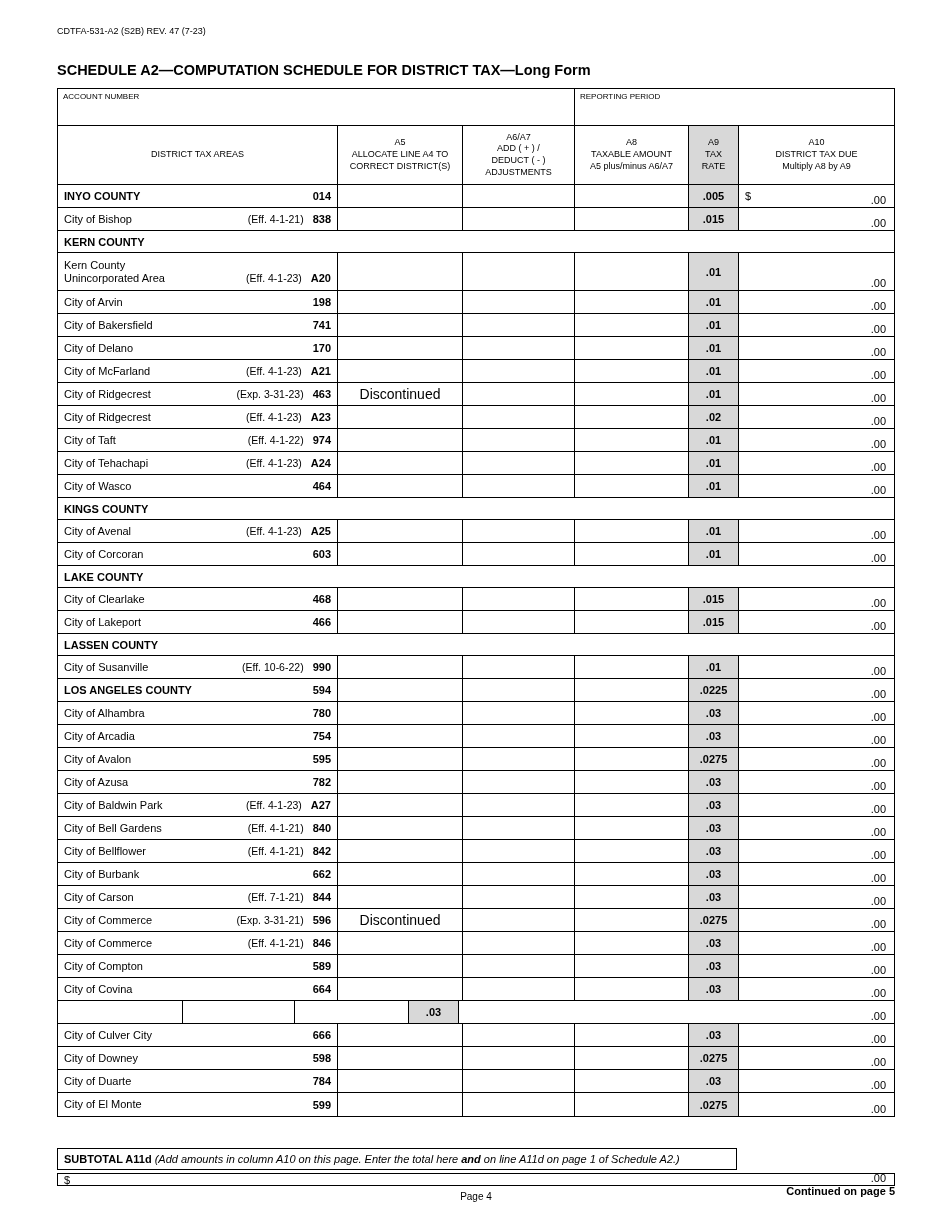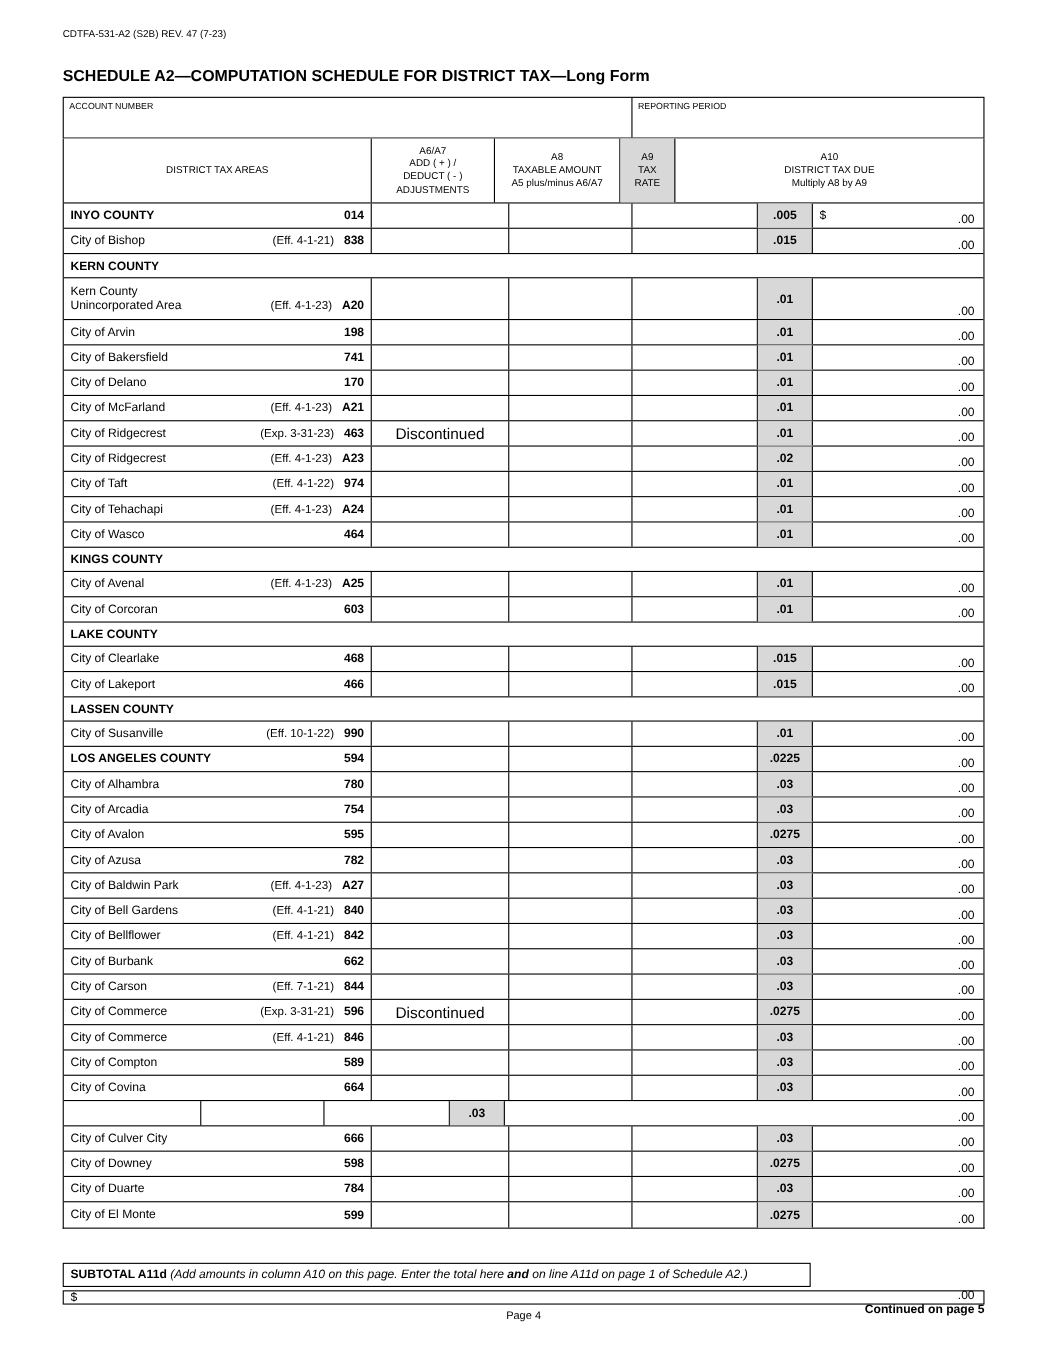--- a/index.html
+++ b/index.html
@@ -95,20 +95,23 @@
       <span>ACCOUNT NUMBER</span>
     </div>
     <div class="period-cell">
       <span>REPORTING PERIOD</span>
     </div>
   </div>
 
   <div class="tax-table">
     <div class="header-row">
       <div class="header-cell w-area">DISTRICT TAX AREAS</div>
+      <div class="header-cell w-a5">A5
+ALLOCATE LINE A4 TO
+CORRECT DISTRICT(S)</div>
       <div class="header-cell w-a6">A6/A7
 ADD ( + ) /
 DEDUCT ( - )
 ADJUSTMENTS</div>
       <div class="header-cell w-a8">A8
 TAXABLE AMOUNT
 A5 plus/minus A6/A7</div>
       <div class="header-cell w-a9">A9
 TAX
 RATE</div>
@@ -376,21 +379,21 @@
             <div class="amount">.00</div>
           </div>
         </div>
         <div class="row section-row">
           <div class="section-name">LASSEN COUNTY</div>
         </div>
         <div class="row data-row">
           <div class="cell c-area">
             <div class="area-name">City of Susanville</div>
             <div class="area-right">
-              <div class="note">(Eff. 10-1-22)</div>
+              <div class="note">(Eff. 10-6-22)</div>
               <div class="code">990</div>
             </div>
           </div>
           <div class="cell c-a5"></div>
           <div class="cell c-a6"></div>
           <div class="cell c-a8"></div>
           <div class="cell c-a9">.01</div>
           <div class="cell c-a10">
             <div class="amount">.00</div>
           </div>

